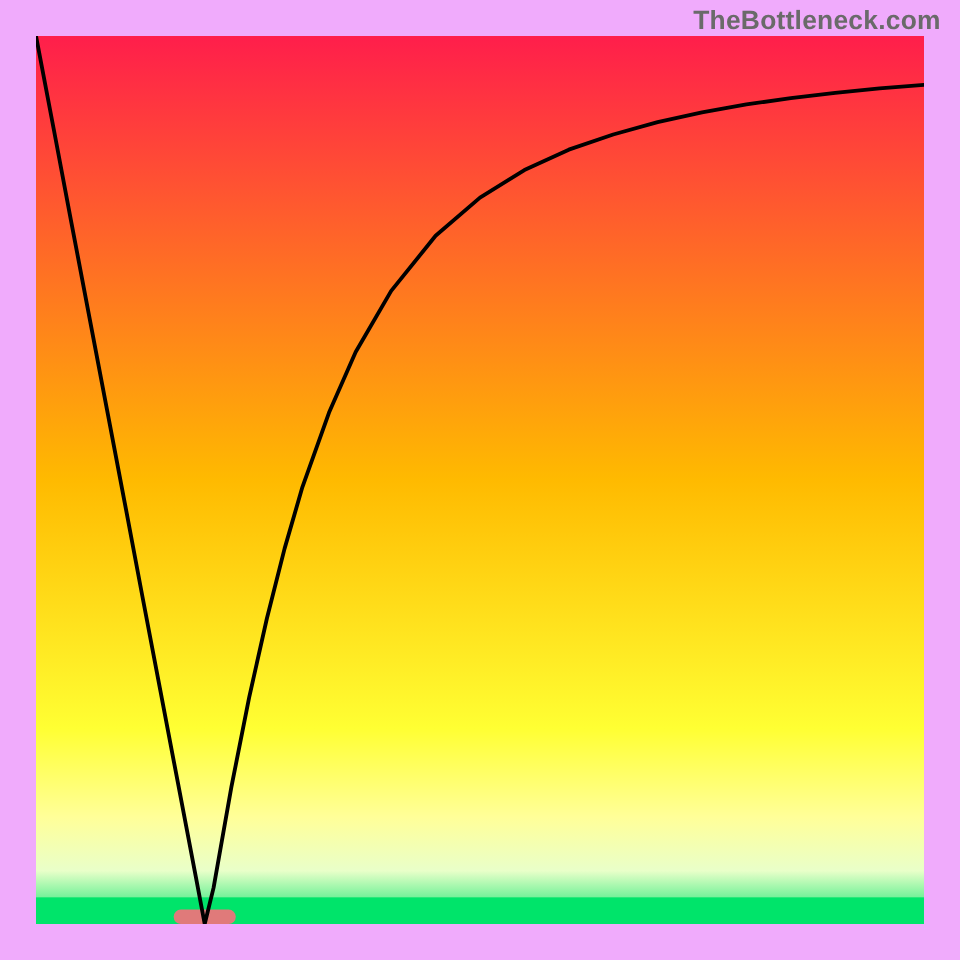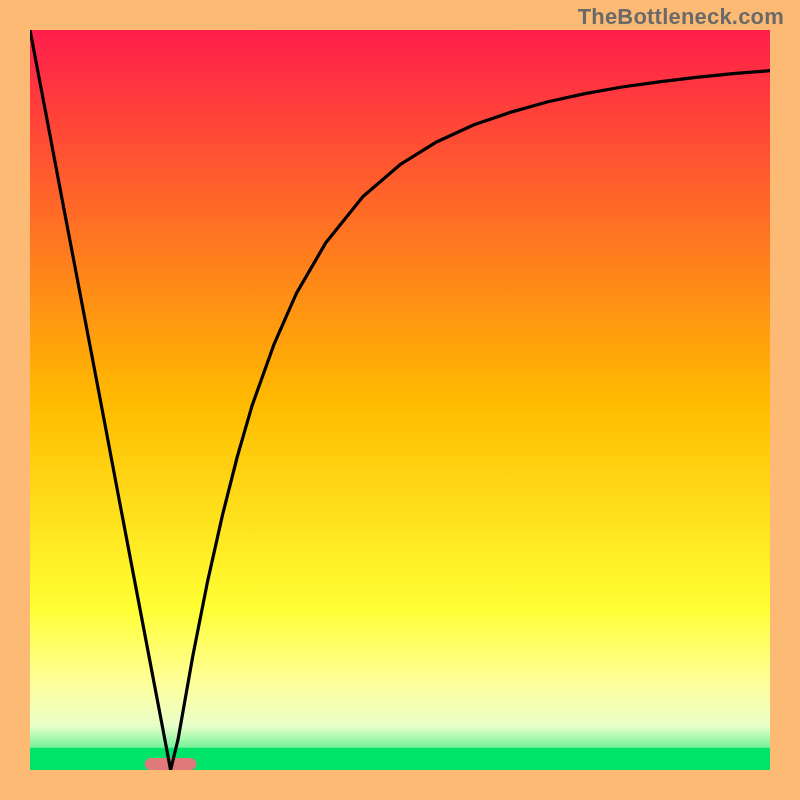--- a/index.html
+++ b/index.html
@@ -7,21 +7,21 @@
     padding: 0;
     width: 800px;
     height: 800px;
     background: #000;
     font-family: Arial, Helvetica, sans-serif;
     overflow: hidden;
   }
   .outer {
     width: 800px;
     height: 800px;
-    background: #fdba74;
+    background: #f0abfc;
     position: relative;
   }
   .plot {
     position: absolute;
     left: 30px;
     top: 30px;
     width: 740px;
     height: 740px;
   }
   .watermark {

